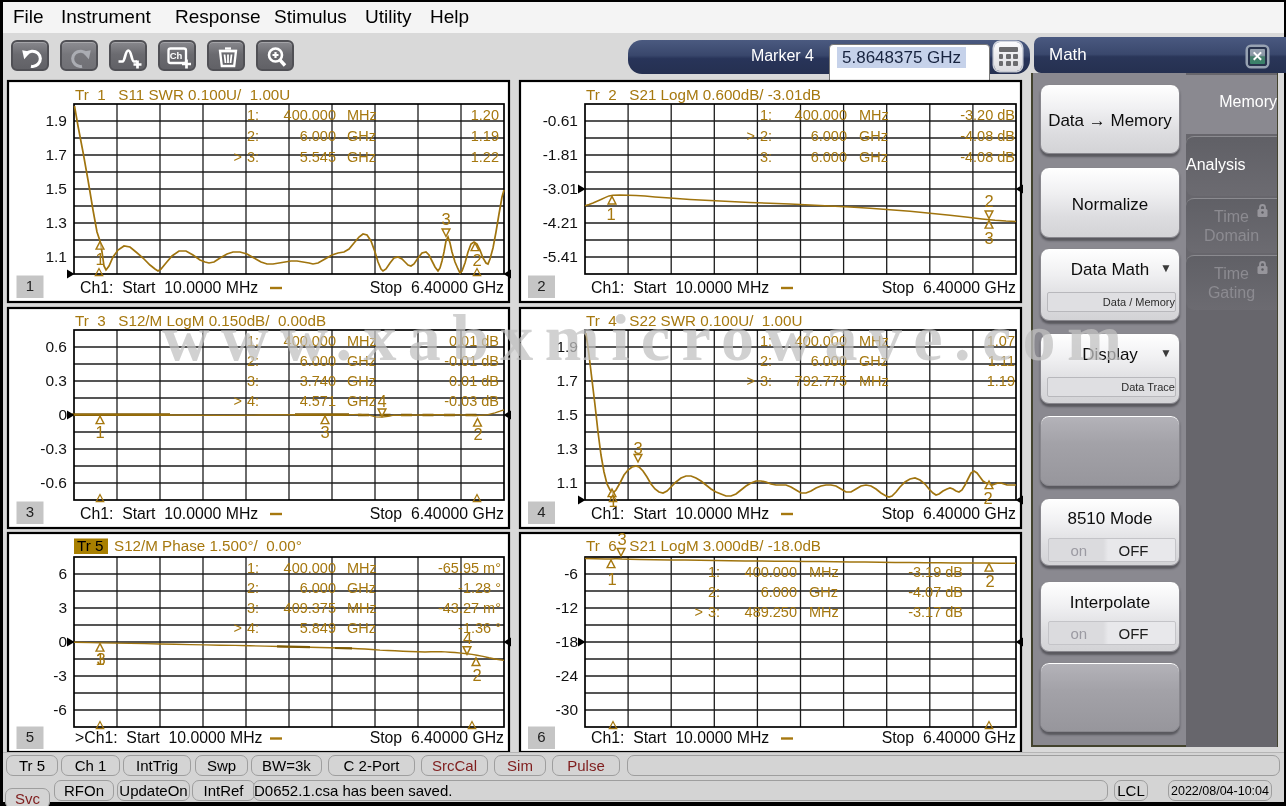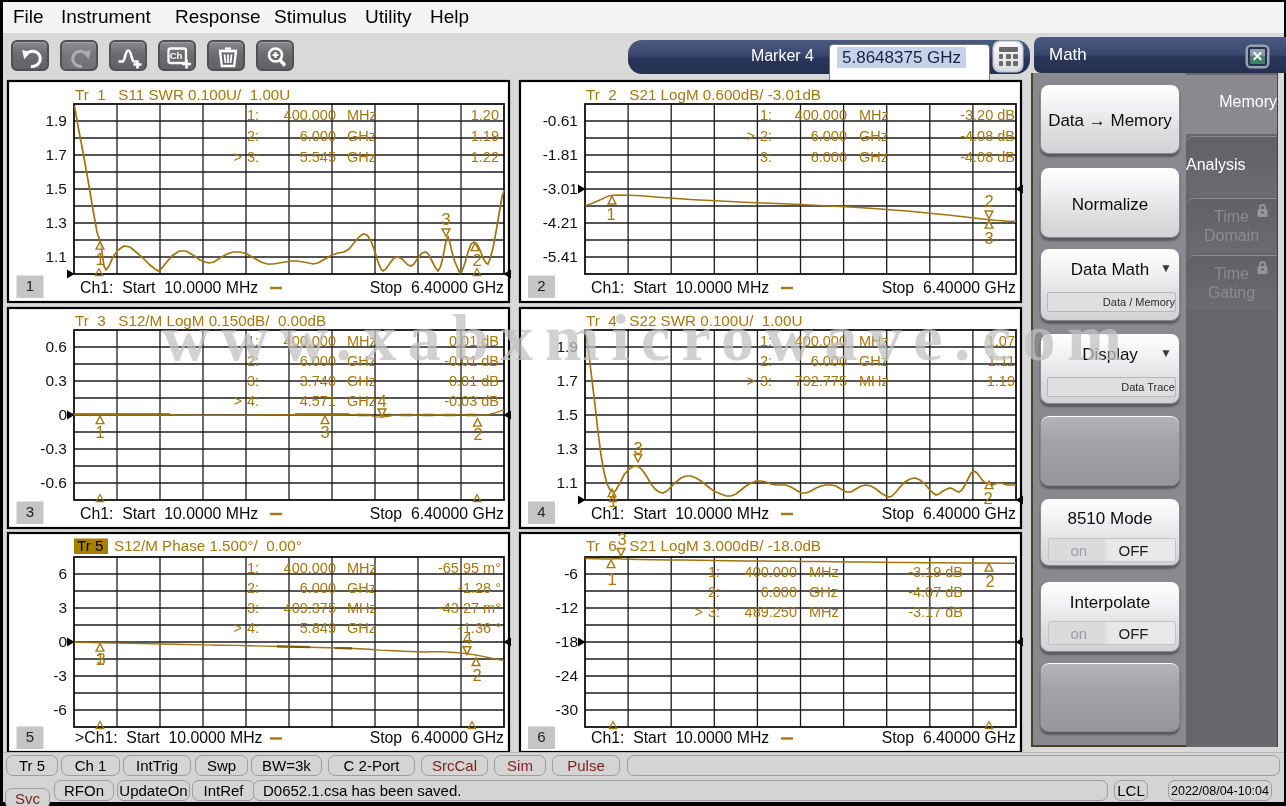--- a/index.html
+++ b/index.html
@@ -537,16 +537,16 @@
 <div class="sbtn abs" style="left:251px;top:754.5px;width:71px;line-height:19px">BW=3k</div>
 <div class="sbtn abs" style="left:328px;top:754.5px;width:87px;line-height:19px">C  2-Port</div>
 <div class="sbtn dis abs" style="left:421px;top:754.5px;width:67px;line-height:19px">SrcCal</div>
 <div class="sbtn dis abs" style="left:494px;top:754.5px;width:52px;line-height:19px">Sim</div>
 <div class="sbtn dis abs" style="left:552px;top:754.5px;width:68px;line-height:19px">Pulse</div>
 <div class="sbtn abs" style="left:627px;top:754.5px;width:653px;line-height:19px"></div>
 <div class="sbtn dis abs" style="left:5px;top:788px;width:45px;line-height:19px">Svc</div>
 <div class="sbtn abs" style="left:54px;top:779.5px;width:60px;line-height:19px">RFOn</div>
 <div class="sbtn abs" style="left:117px;top:779.5px;width:73px;line-height:19px">UpdateOn</div>
 <div class="sbtn abs" style="left:192px;top:779.5px;width:63px;line-height:19px">IntRef</div>
-<div class="sbtn abs" style="left:253px;top:779.5px;width:855px;text-align:left;padding-left:9px;line-height:19px">D0652.1.csa has been saved.</div>
+<div class="sbtn abs" style="left:253px;top:779.5px;width:855px;text-align:left;line-height:19px">D0652.1.csa has been saved.</div>
 <div class="sbtn abs" style="left:1114px;top:779.5px;width:34px;line-height:19px">LCL</div>
 <div class="sbtn abs" style="left:1168px;top:779.5px;width:104px;line-height:20px;font-size:12.5px">2022/08/04-10:04</div>
 <div class="abs" id="wm">www.xabxmicrowave.com</div>
 
 </body></html>

